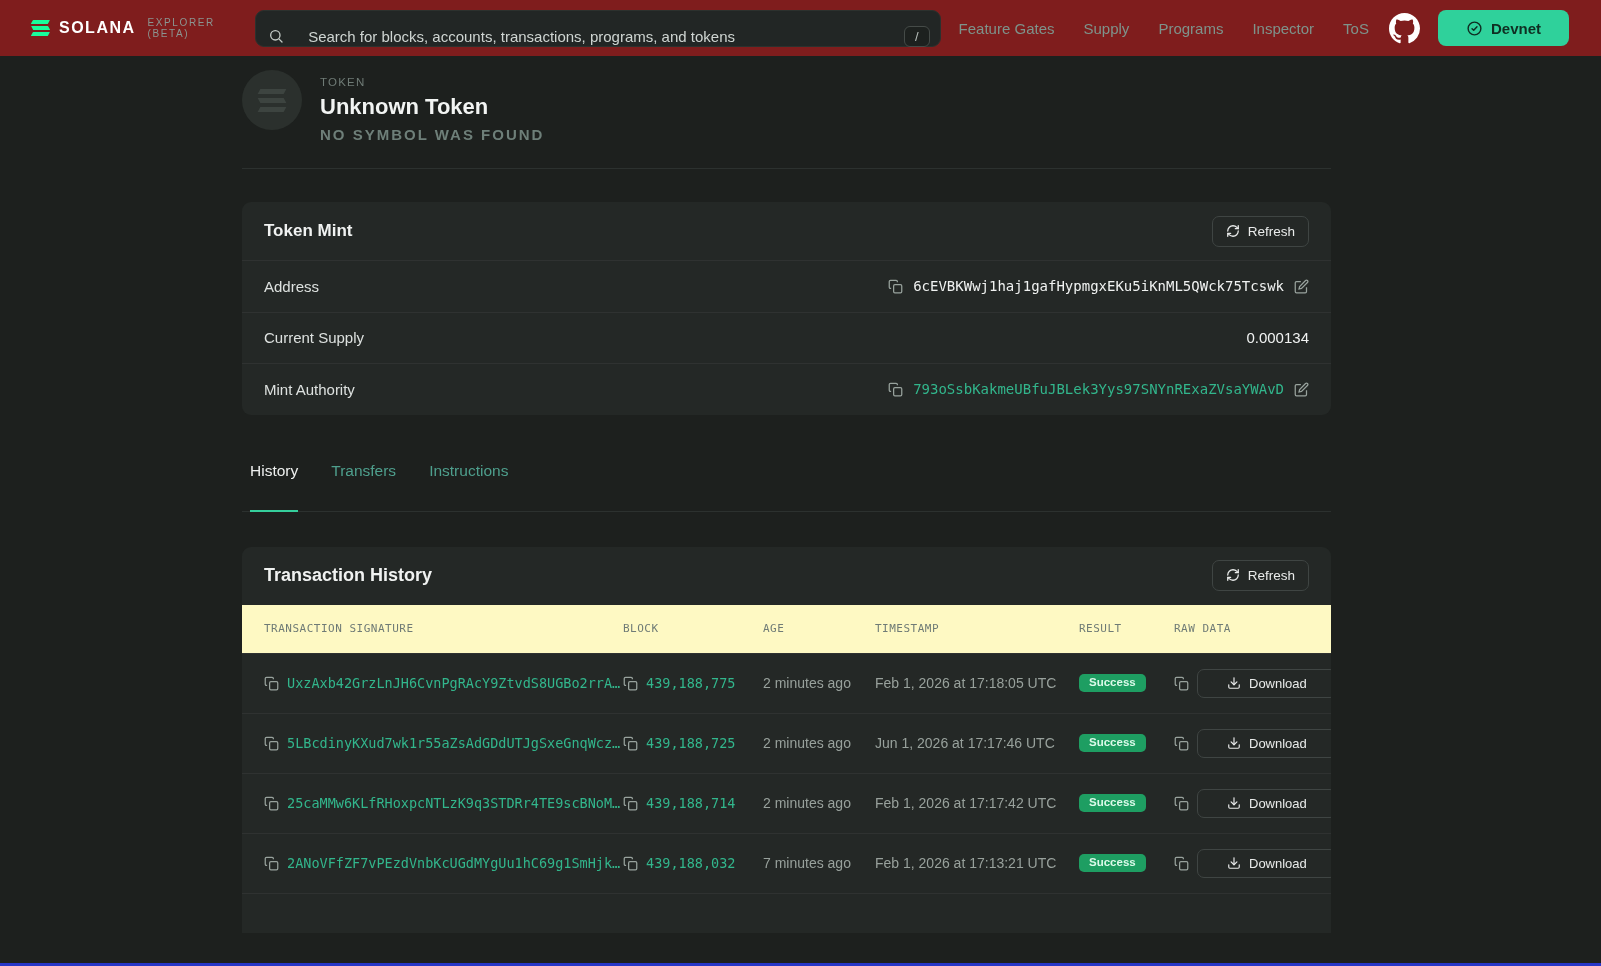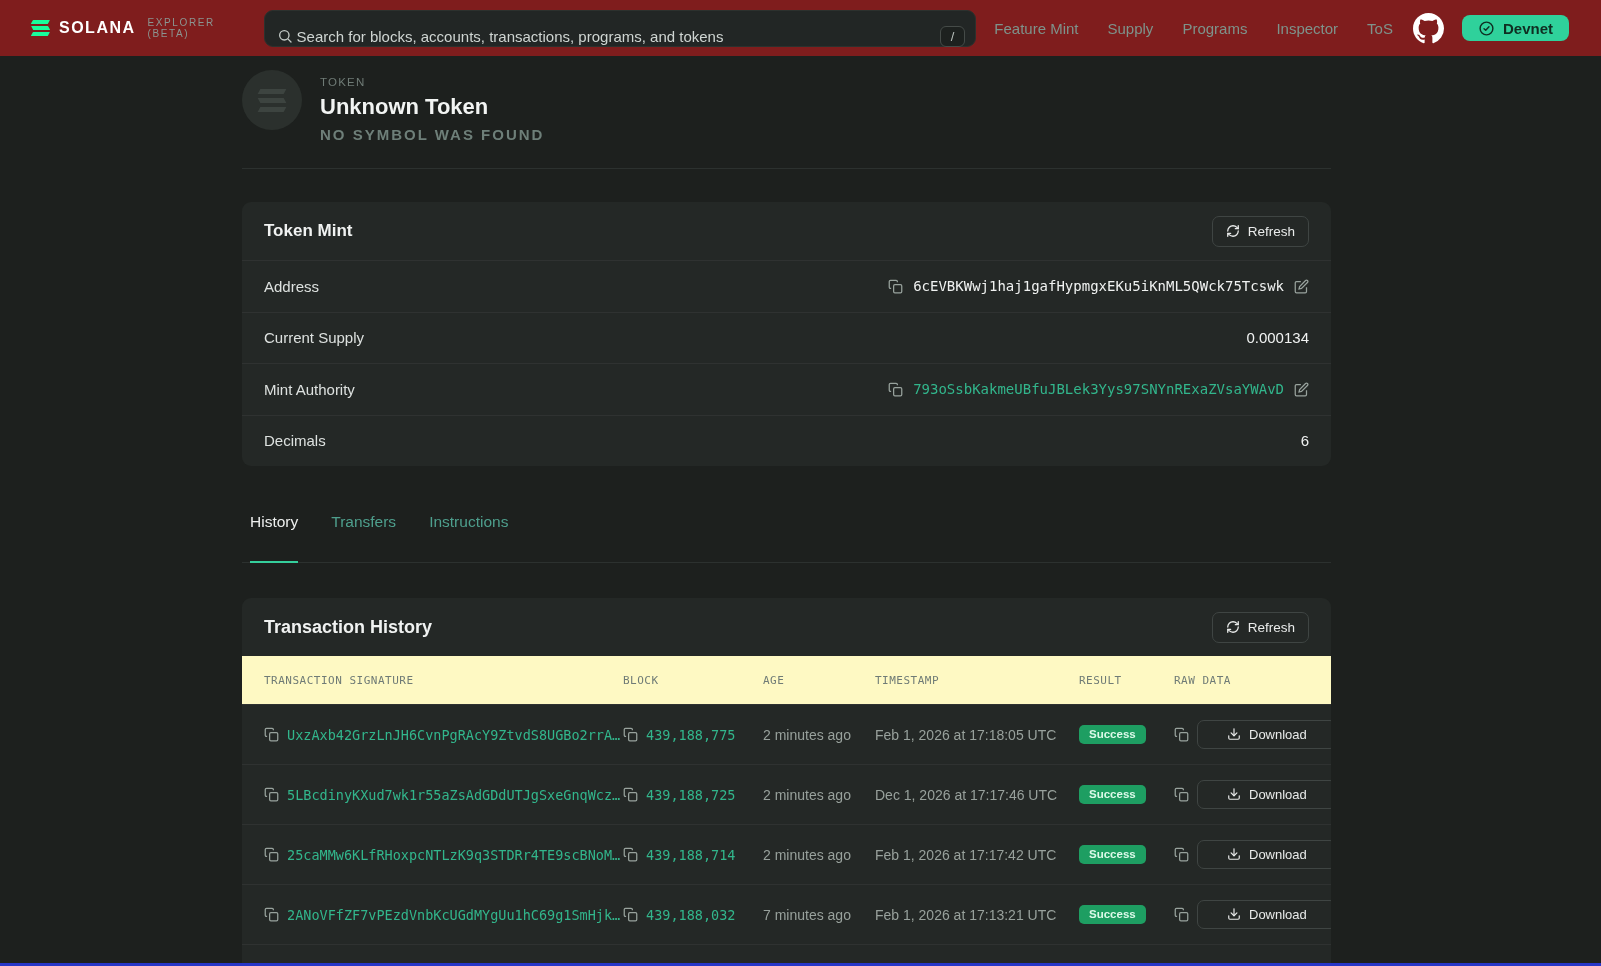--- a/index.html
+++ b/index.html
@@ -19,39 +19,39 @@
   }
   .logo { display:flex; align-items:center; gap:8px; cursor:pointer; }
   .logo-bars { display:flex; flex-direction:column; gap:2.5px; margin-right:2px; }
   .logo-bars i { display:block; width:17px; height:3.5px; background:#19fb9b; transform:skewX(-28deg); border-radius:.5px; }
   .logo-bars i:nth-child(2){ transform:skewX(28deg); }
   .logo-text { color:#fff; font-weight:bold; font-size:16px; letter-spacing:1.5px; }
   .logo-beta { color:#8b9591; font-size:10px; letter-spacing:1.6px; margin-left:4px; }
 
   .searchbox {
     width:762px; height:37px; background:#222625; border:1px solid #2c312e;
-    border-radius:9px; display:flex; align-items:center; padding:16px 10px 0 12px; gap:4px;
+    border-radius:9px; display:flex; align-items:center; padding:16px 10px 0 12px; gap:24px;
   }
   .searchbox svg { width:16px; height:16px; color:#c3cac6; flex:none; }
   .searchbox input {
     flex:1; background:transparent; border:none; outline:none;
     color:#dfe3e1; font-size:15px; font-family:"Liberation Sans",sans-serif;
   }
   .searchbox input::placeholder { color:#cfd5d2; opacity:1; }
   .kbd {
     border:1px solid #454b48; background:#1d211f; color:#b9c0bc;
     border-radius:6px; padding:2px 10px; font-size:13px;
   }
   .nav-links { margin-left:auto; display:flex; align-items:center; gap:29px; }
   .nav-links a { color:#7e938b; font-size:15px; text-decoration:none; cursor:pointer; white-space:nowrap; }
   .gh { width:31px; height:31px; cursor:pointer; flex:none; margin-left:2px; }
   .gh svg { width:31px; height:31px; fill:#fff; }
   .cluster-btn {
     display:flex; align-items:center; gap:8px; background:#2fd19b; color:#11302467;
-    color:#0f2e22; border:none; border-radius:8px; height:26px; padding:0 16px;
+    color:#0f2e22; border:none; border-radius:8px; height:36px; padding:0 28px;
     font-size:15px; font-weight:600; cursor:pointer; font-family:"Liberation Sans",sans-serif;
   }
   .cluster-btn svg { width:17px; height:17px; color:#0f2e22; }
 
   
   .content { width:1089px; margin-left:242px; }
 
   .token-head { display:flex; align-items:flex-start; gap:18px; padding-top:14px; }
   .avatar {
     width:60px; height:60px; border-radius:50%; background:#2b302d; flex:none;
@@ -139,21 +139,21 @@
   <div class="searchbox">
     <svg viewBox="0 0 24 24" fill="none" stroke="currentColor" stroke-width="2" stroke-linecap="round">
         <circle cx="11" cy="11" r="7"></circle>
         <path d="m21 21-4.3-4.3"></path>
       </svg>
     <input type="text" placeholder="Search for blocks, accounts, transactions, programs, and tokens" style="">
     <span class="kbd">/</span>
   </div>
 
   <nav class="nav-links">
-    <a>Feature Mint</a>
+    <a>Feature Gates</a>
     <a>Supply</a>
     <a>Programs</a>
     <a>Inspector</a>
     <a>ToS</a>
   </nav>
 
   <a class="gh">
     <svg viewBox="0 0 16 16">
         <path d="M8 0C3.58 0 0 3.58 0 8c0 3.54 2.29 6.53 5.47 7.59.4.07.55-.17.55-.38 0-.19-.01-.82-.01-1.49-2.01.37-2.53-.49-2.69-.94-.09-.23-.48-.94-.82-1.13-.28-.15-.68-.52-.01-.53.63-.01 1.08.58 1.23.82.72 1.21 1.87.87 2.33.66.07-.52.28-.87.51-1.07-1.78-.2-3.64-.89-3.64-3.95 0-.87.31-1.59.82-2.15-.08-.2-.36-1.02.08-2.12 0 0 .67-.21 2.2.82.64-.18 1.32-.27 2-.27s1.36.09 2 .27c1.53-1.04 2.2-.82 2.2-.82.44 1.1.16 1.92.08 2.12.51.56.82 1.27.82 2.15 0 3.07-1.87 3.75-3.65 3.95.29.25.54.73.54 1.48 0 1.07-.01 1.93-.01 2.2 0 .21.15.46.55.38A8.01 8.01 0 0 0 16 8c0-4.42-3.58-8-8-8z"></path>
       </svg>
@@ -236,26 +236,20 @@
         <a class="mono link-green">793oSsbKakmeUBfuJBLek3Yys97SNYnRExaZVsaYWAvD</a>
         <button class="icon-btn">
           <svg viewBox="0 0 24 24" fill="none" stroke="currentColor" stroke-width="2">
               <path d="M11 4H4a2 2 0 0 0-2 2v14a2 2 0 0 0 2 2h14a2 2 0 0 0 2-2v-7"></path>
               <path d="M18.5 2.5a2.12 2.12 0 0 1 3 3L12 15l-4 1 1-4Z"></path>
             </svg>
         </button>
       </span>
     </div>
 
-    <div class="kv-row">
-      <span class="kv-label">Decimals</span>
-      <span class="kv-value">
-          <span>6</span>
-        </span>
-    </div>
   </section>
 
   <div class="tabs">
     <div class="tab active">History</div>
     <div class="tab">Transfers</div>
     <div class="tab">Instructions</div>
   </div>
 
   <section class="card tx-card">
     <div class="card-header">
@@ -335,21 +329,21 @@
       <span class="cell">
         <button class="icon-btn">
             <svg viewBox="0 0 24 24" fill="none" stroke="currentColor" stroke-width="2">
               <rect x="9" y="9" width="13" height="13" rx="2"></rect>
               <path d="M5 15H4a2 2 0 0 1-2-2V4a2 2 0 0 1 2-2h9a2 2 0 0 1 2 2v1"></path>
             </svg>
           </button>
         <a class="blocknum link-green">439,188,725</a>
       </span>
       <span class="cell muted-cell">2 minutes ago</span>
-      <span class="cell muted-cell">Dec 1, 2026 at 17:17:46 UTC</span>
+      <span class="cell muted-cell">Jun 1, 2026 at 17:17:46 UTC</span>
       <span class="cell">
           <span class="badge">Success</span>
         </span>
       <span class="cell">
         <button class="icon-btn">
             <svg viewBox="0 0 24 24" fill="none" stroke="currentColor" stroke-width="2">
               <rect x="9" y="9" width="13" height="13" rx="2"></rect>
               <path d="M5 15H4a2 2 0 0 1-2-2V4a2 2 0 0 1 2-2h9a2 2 0 0 1 2 2v1"></path>
             </svg>
           </button>

